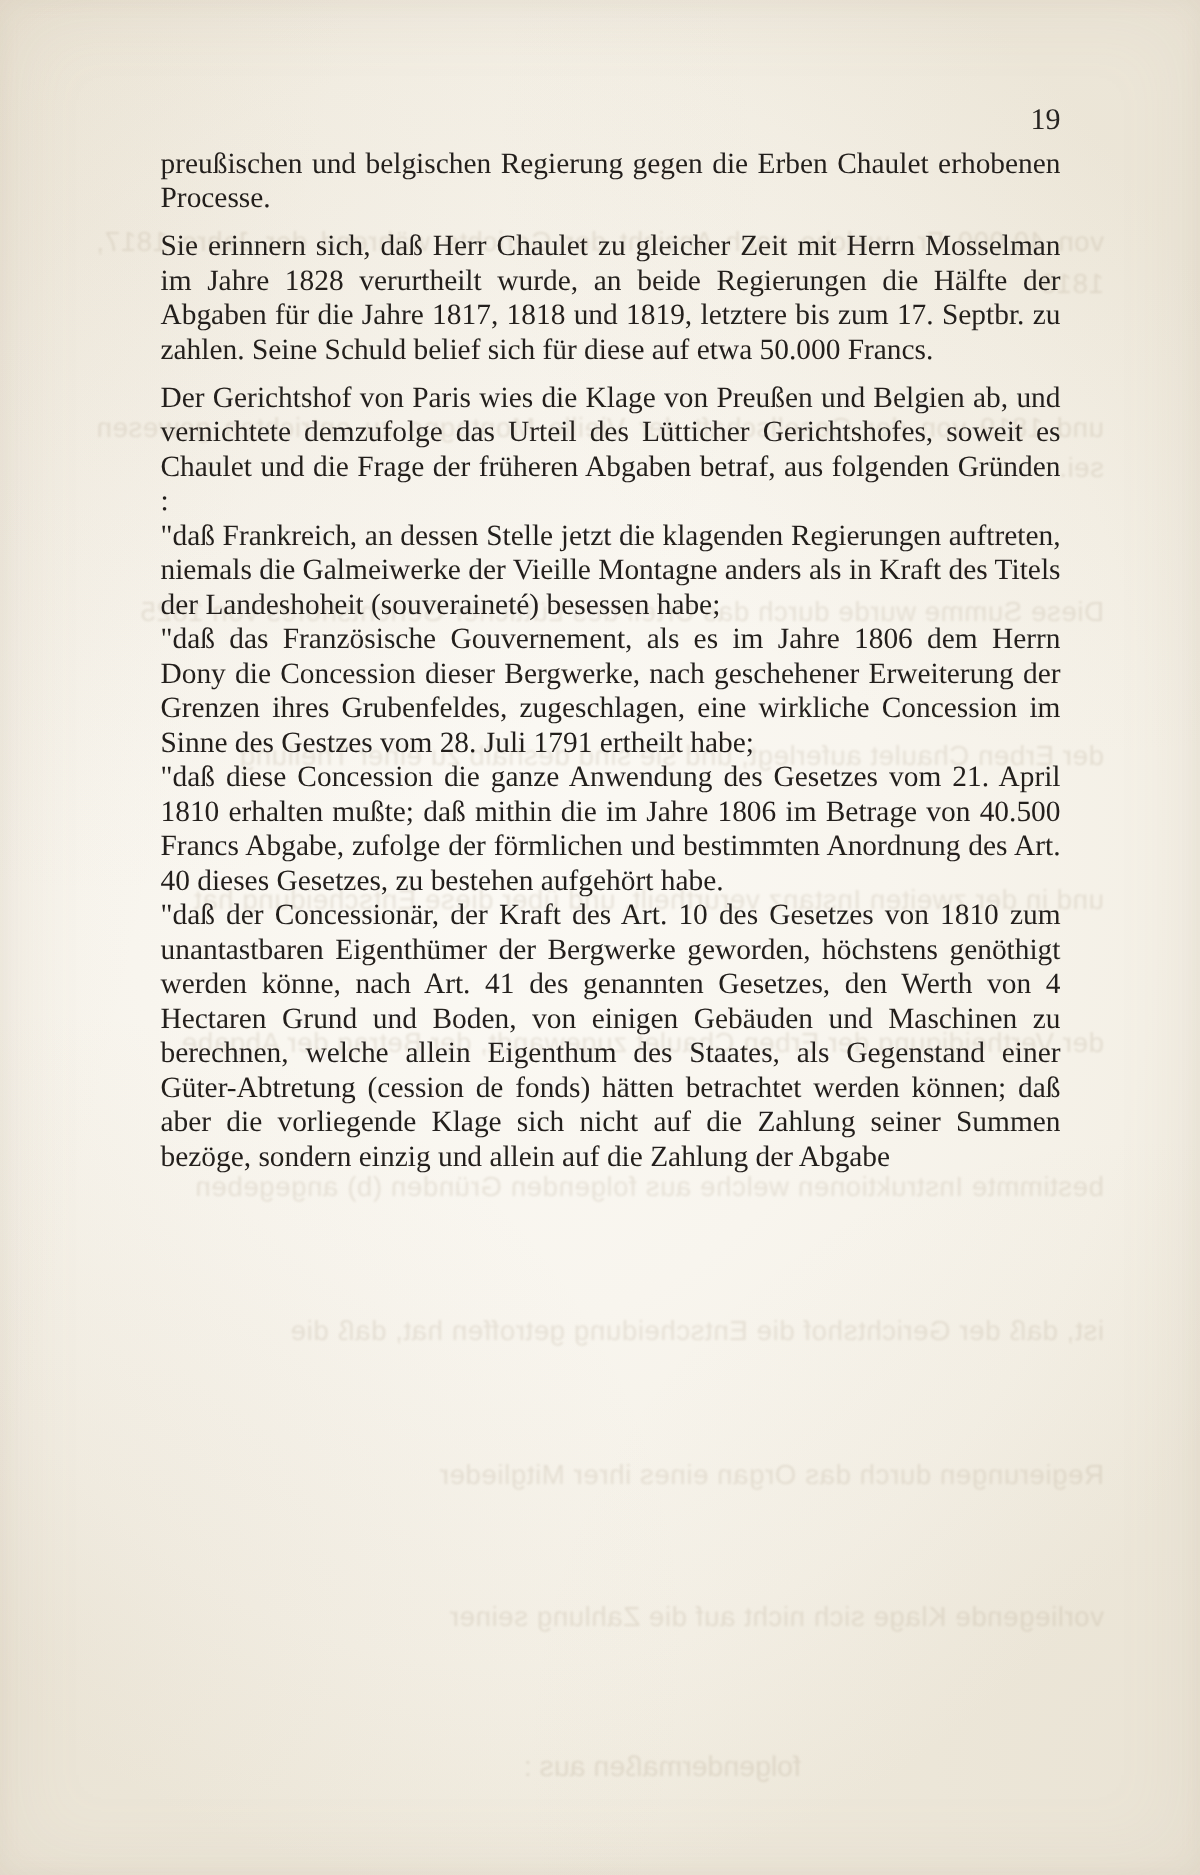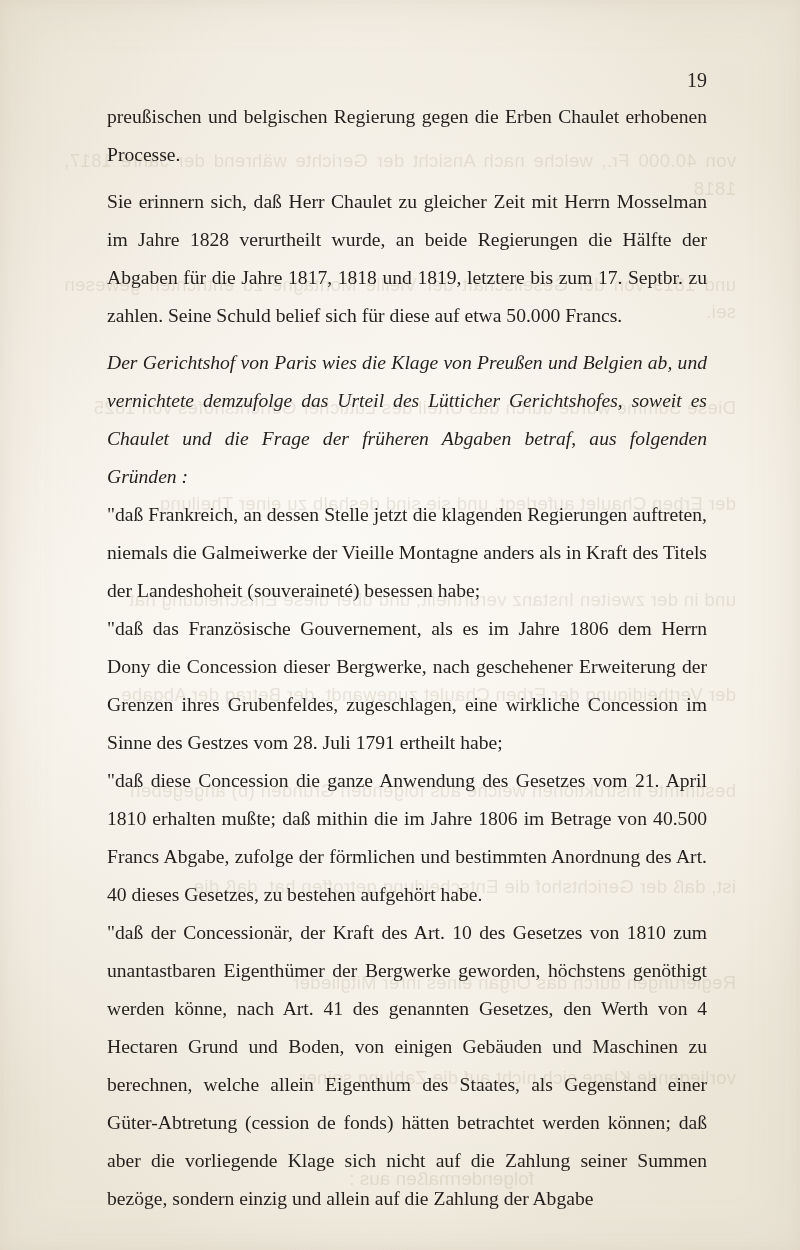--- a/index.html
+++ b/index.html
@@ -80,36 +80,36 @@
   }
 
   .textblock {
     position: absolute;
     left: 107px;
     top: 98px;
     width: 600px;
     z-index: 3;
     color: #231f1c;
     font-size: 19.6px;
-    line-height: 38px;
+    line-height: 23px;
     text-align: justify;
     text-justify: inter-word;
   }
 
   .textblock p {
     margin: 0;
     text-indent: 0;
   }
 
   
   .para {
     text-indent: 34px;
     margin-bottom: 9px !important;
   }
-  .para.tight { margin-bottom: 0 !important; font-style: italic; }
+  .para.tight { margin-bottom: 0 !important; }
 
   
   .quote-clause {
     text-indent: 0;
     margin-bottom: 0 !important;
   }
 
   
   .textblock p:last-child { text-align: justify; }
 

